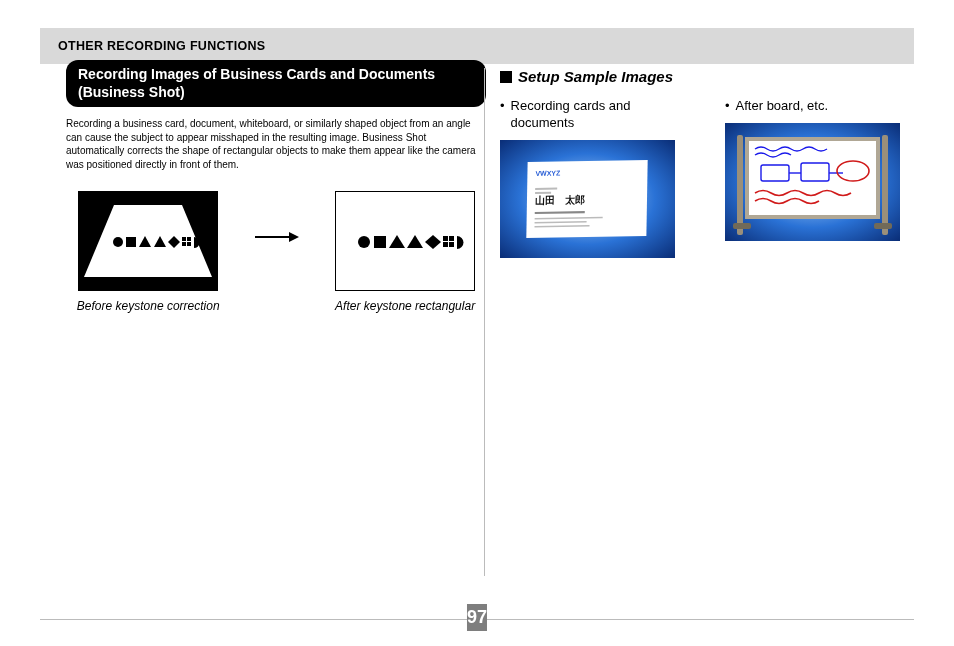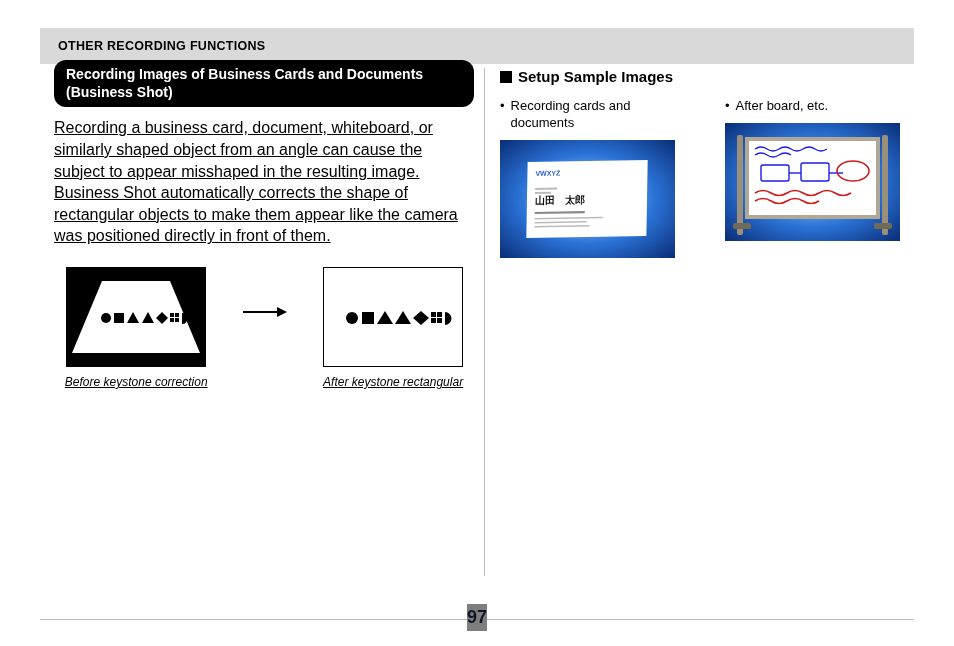--- a/index.html
+++ b/index.html
@@ -32,21 +32,21 @@
     left: 50px;
     right: 50px;
     bottom: 60px;
   }
   .col {
     position: absolute;
     top: 0;
     bottom: 0;
     width: 420px;
   }
-  .col.left { left: 4px; text-decoration: underline; }
+  .col.left { left: 16px; }
   .col.right { left: 450px; }
   .divider {
     position: absolute;
     left: 434px;
     top: 8px;
     bottom: 10px;
     width: 1px;
     background: #bbb;
   }
   .pill {
@@ -55,21 +55,21 @@
     font-weight: bold;
     font-style: normal;
     font-size: 14px;
     line-height: 1.3;
     padding: 5px 12px 6px 12px;
     border-radius: 12px;
     display: inline-block;
   }
   .body-text {
     margin-top: 10px;
-    font-size: 16px;
+    font-size: 10px;
     line-height: 1.35;
   }
   .keystone-area {
     margin-top: 20px;
     display: flex;
     align-items: center;
     justify-content: space-around;
     gap: 14px;
   }
   .keystone-block {
@@ -83,20 +83,21 @@
     font-size: 12px;
     text-align: center;
     line-height: 1.25;
   }
   svg.arrow { flex: 0 0 auto; margin-top: -32px; }
   .setup-heading {
     font-weight: bold;
     font-size: 15px;
     margin-top: 8px;
     margin-bottom: 12px;
+    font-style: italic;
   }
   .sample-row {
     display: flex;
     gap: 30px;
   }
   .sample-col { width: 195px; }
   .sample-label {
     font-size: 13px;
     line-height: 1.3;
     margin-bottom: 8px;
@@ -112,21 +113,21 @@
   .footer .line {
     height: 1px;
     background: #bbb;
   }
   .footer .num-box {
     position: absolute;
     left: 50%;
     top: -15px;
     transform: translateX(-50%);
     background: #7e7e7e;
-    color: #0f172a;
+    color: #ffffff;
     font-weight: bold;
     font-size: 18px;
     padding: 3px 0;
   }
 </style>
 </head>
 <body>
 
 <div class="header-bar">
   <span>OTHER RECORDING FUNCTIONS</span>

